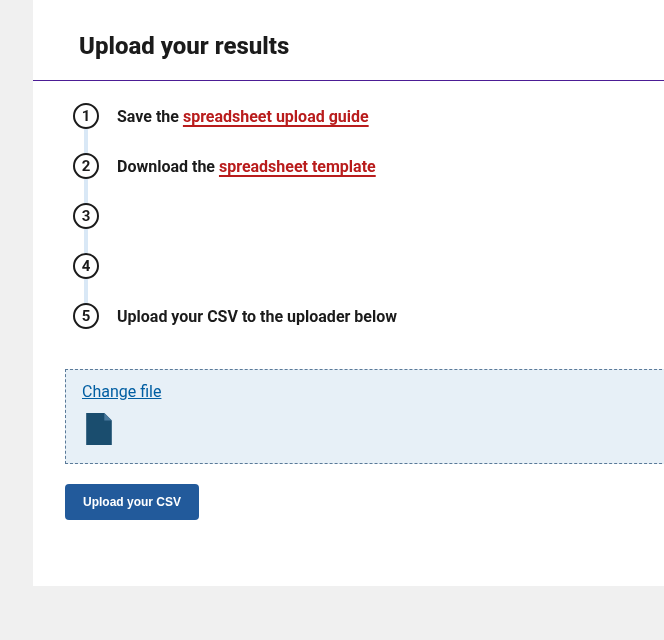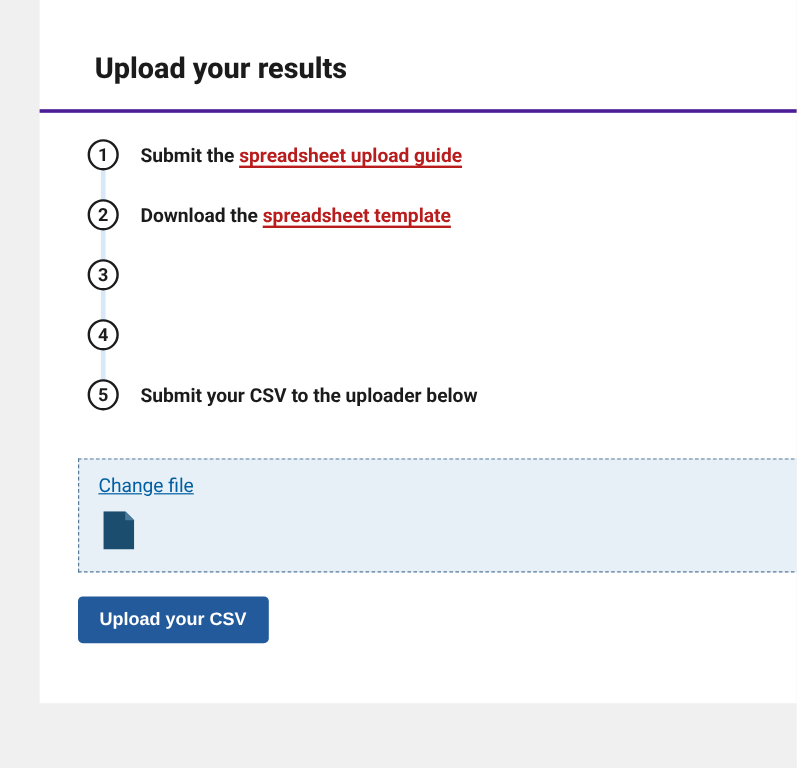--- a/index.html
+++ b/index.html
@@ -11,22 +11,22 @@
       overflow: hidden;
     }
     .card {
       background: #fff;
       margin-left: 33px;
       width: 631px;
       min-height: 586px;
       padding-bottom: 24px;
     }
     .card-header {
-      padding: 43px 0 20px 46px;
-      border-bottom: 3px solid #4c1d95;
+      padding: 32px 0 20px 46px;
+      border-bottom: 1px solid #4c1d95;
     }
     .card-header h1 {
       font-size: 24px;
       font-weight: 800;
       color: #1b1b1b;
     }
     .steps {
       padding: 24px 32px 18px 40px;
     }
     .step {
@@ -118,41 +118,41 @@
       font-size: 16px;
       color: #1b1b1b;
       font-weight: 400;
     }
     .upload-btn {
       margin: 20px 0 0 32px;
       background: #225a9b;
       color: #fff;
       border: none;
       border-radius: 4px;
-      font-size: 15px;
+      font-size: 12px;
       font-weight: 700;
       padding: 11px 18px;
       cursor: pointer;
     }
   </style>
 </head>
 <body>
 
 <div class="card">
   <div class="card-header">
     <h1>Upload your results</h1>
   </div>
 
   <div class="steps">
 
     <div class="step">
       <div class="step-number">1</div>
       <div class="step-connector"></div>
       <div class="step-text">
-        <span>Submit the </span><span class="link">spreadsheet upload guide</span>
+        <span>Save the </span><span class="link">spreadsheet upload guide</span>
       </div>
     </div>
 
     <div class="step">
       <div class="step-number">2</div>
       <div class="step-connector"></div>
       <div class="step-text">
         <span>Download the </span><span class="link">spreadsheet template</span>
       </div>
     </div>
@@ -163,21 +163,21 @@
     </div>
 
     <div class="step">
       <div class="step-number">4</div>
       <div class="step-connector"></div>
     </div>
 
     <div class="step">
       <div class="step-number">5</div>
 
-      <div class="step-text">Submit your CSV to the uploader below</div>
+      <div class="step-text">Upload your CSV to the uploader below</div>
     </div>
 
   </div>
 
   <div class="selected-file-box">
     <div class="selected-file-header">
       <span class="change-file-link">Change file</span>
     </div>
     <div class="file-row">
       <svg class="file-icon" viewBox="0 0 24 30">

